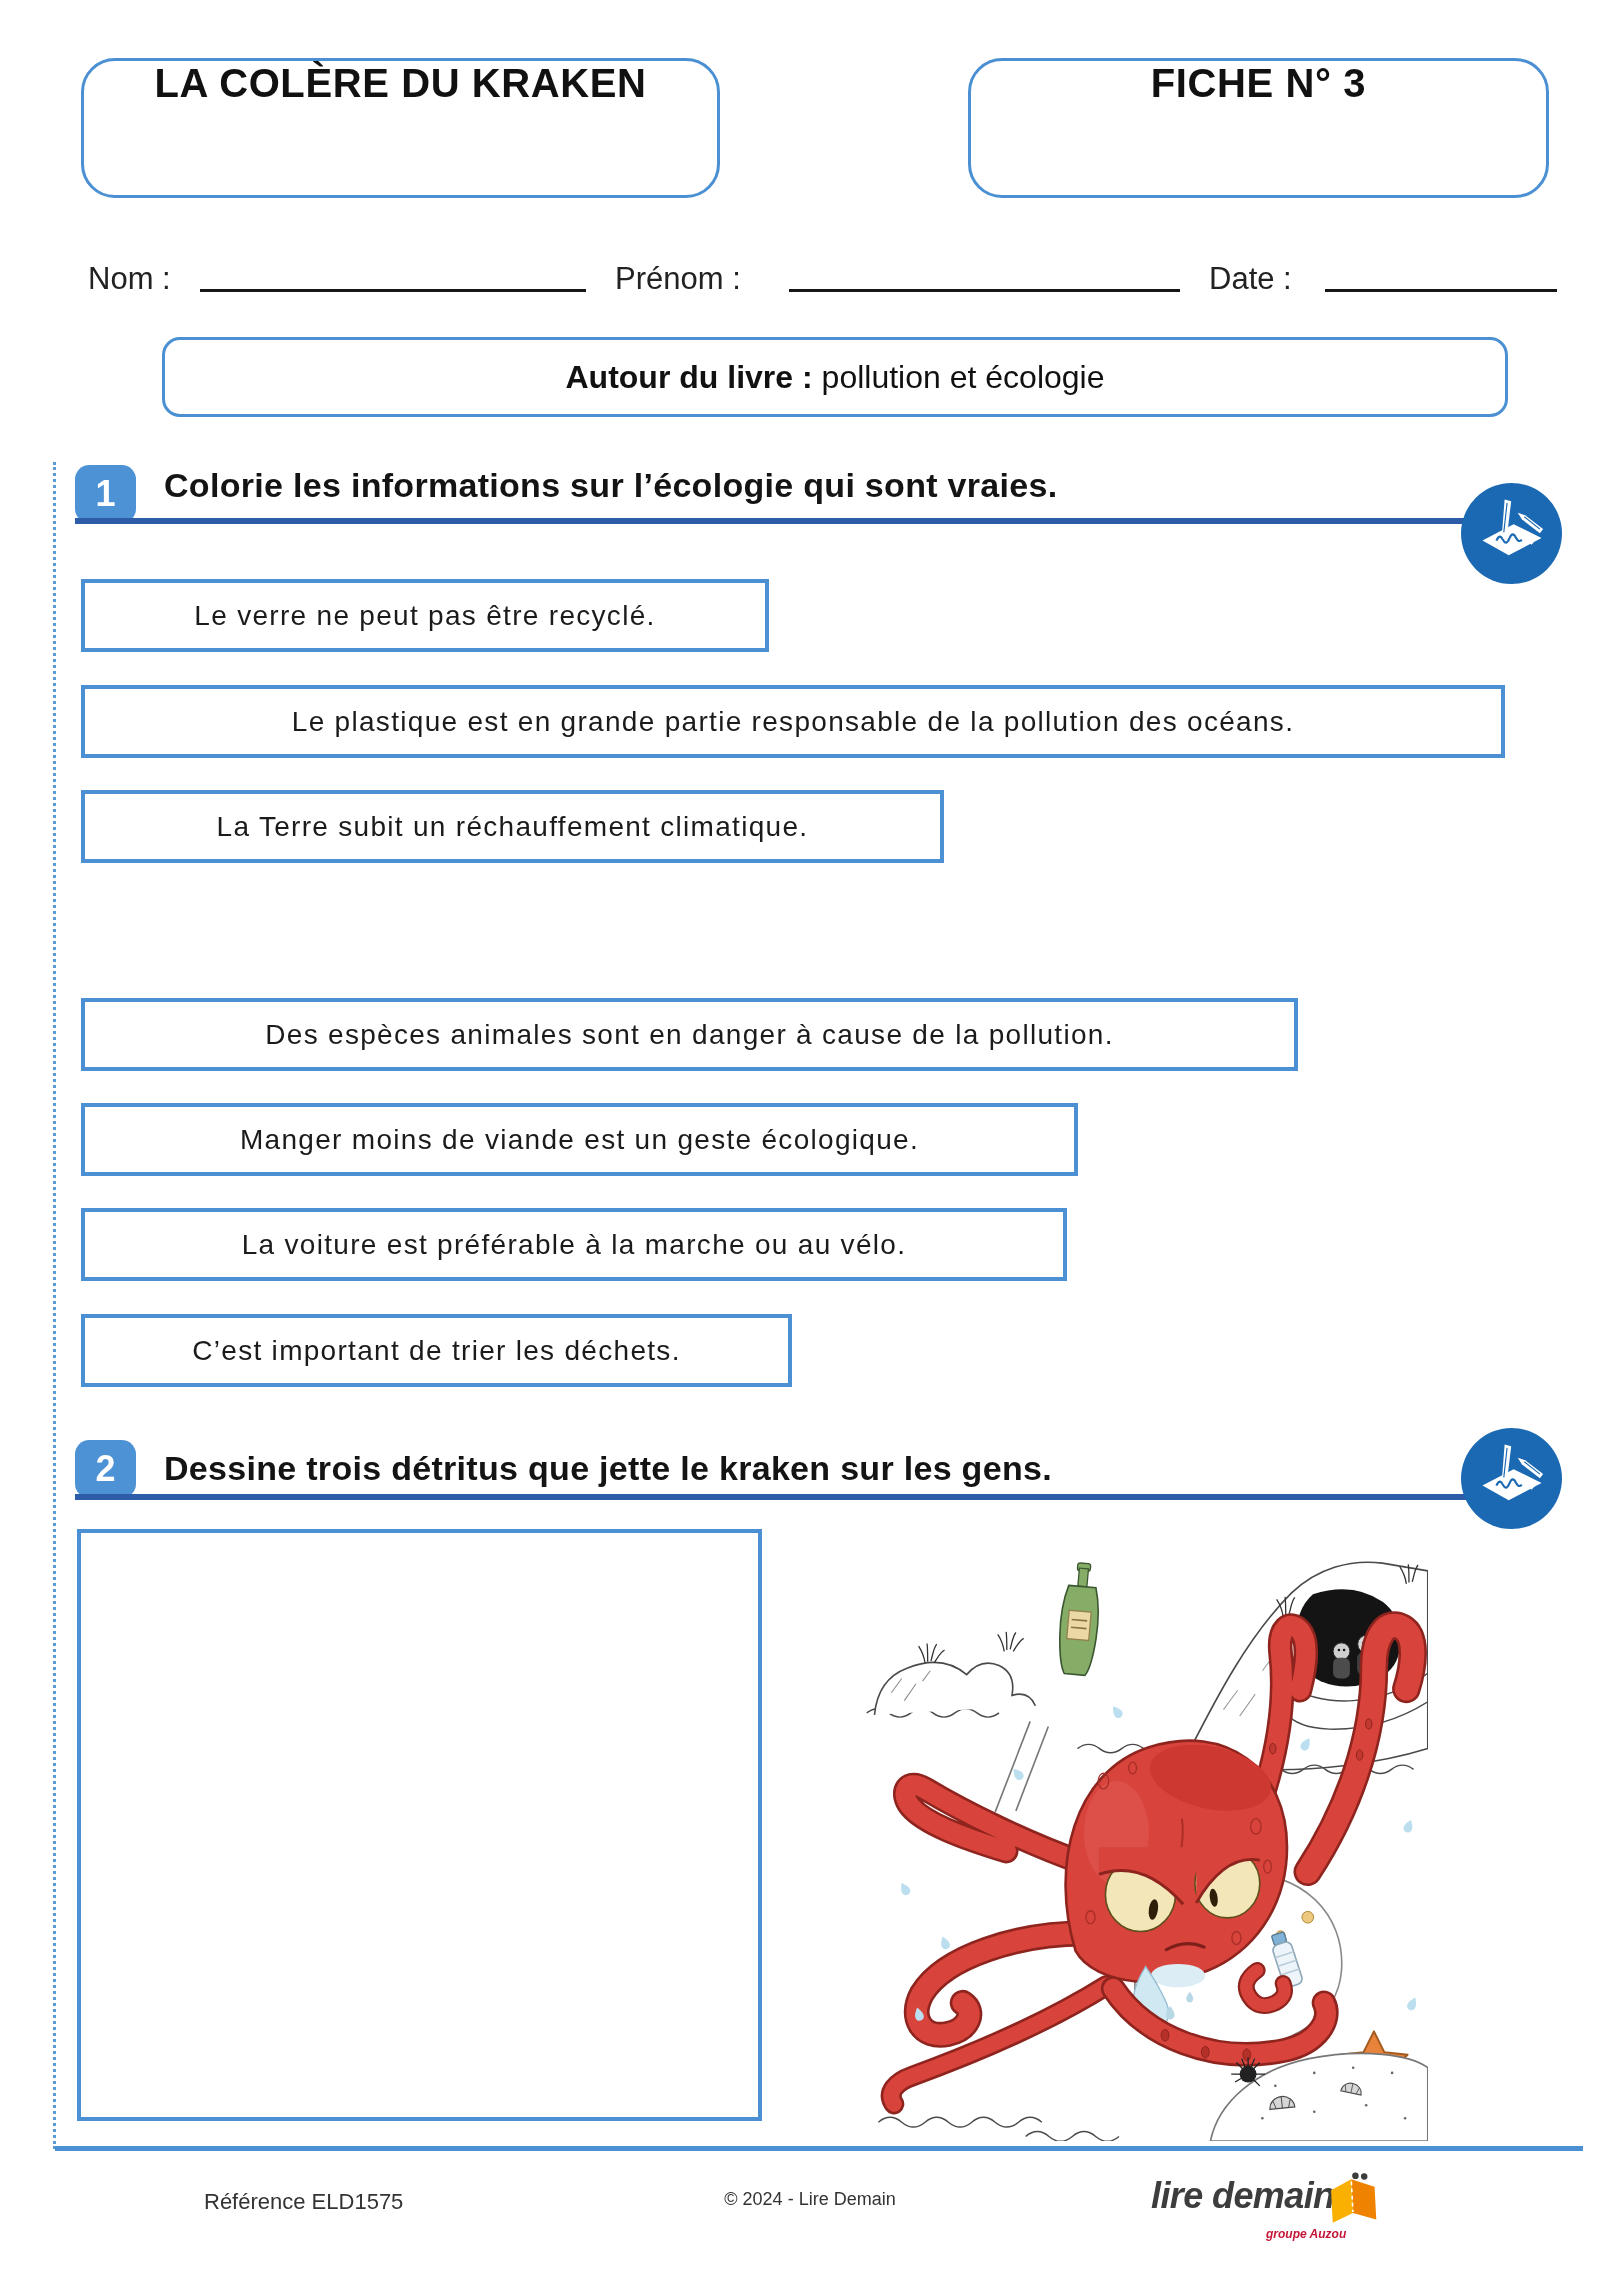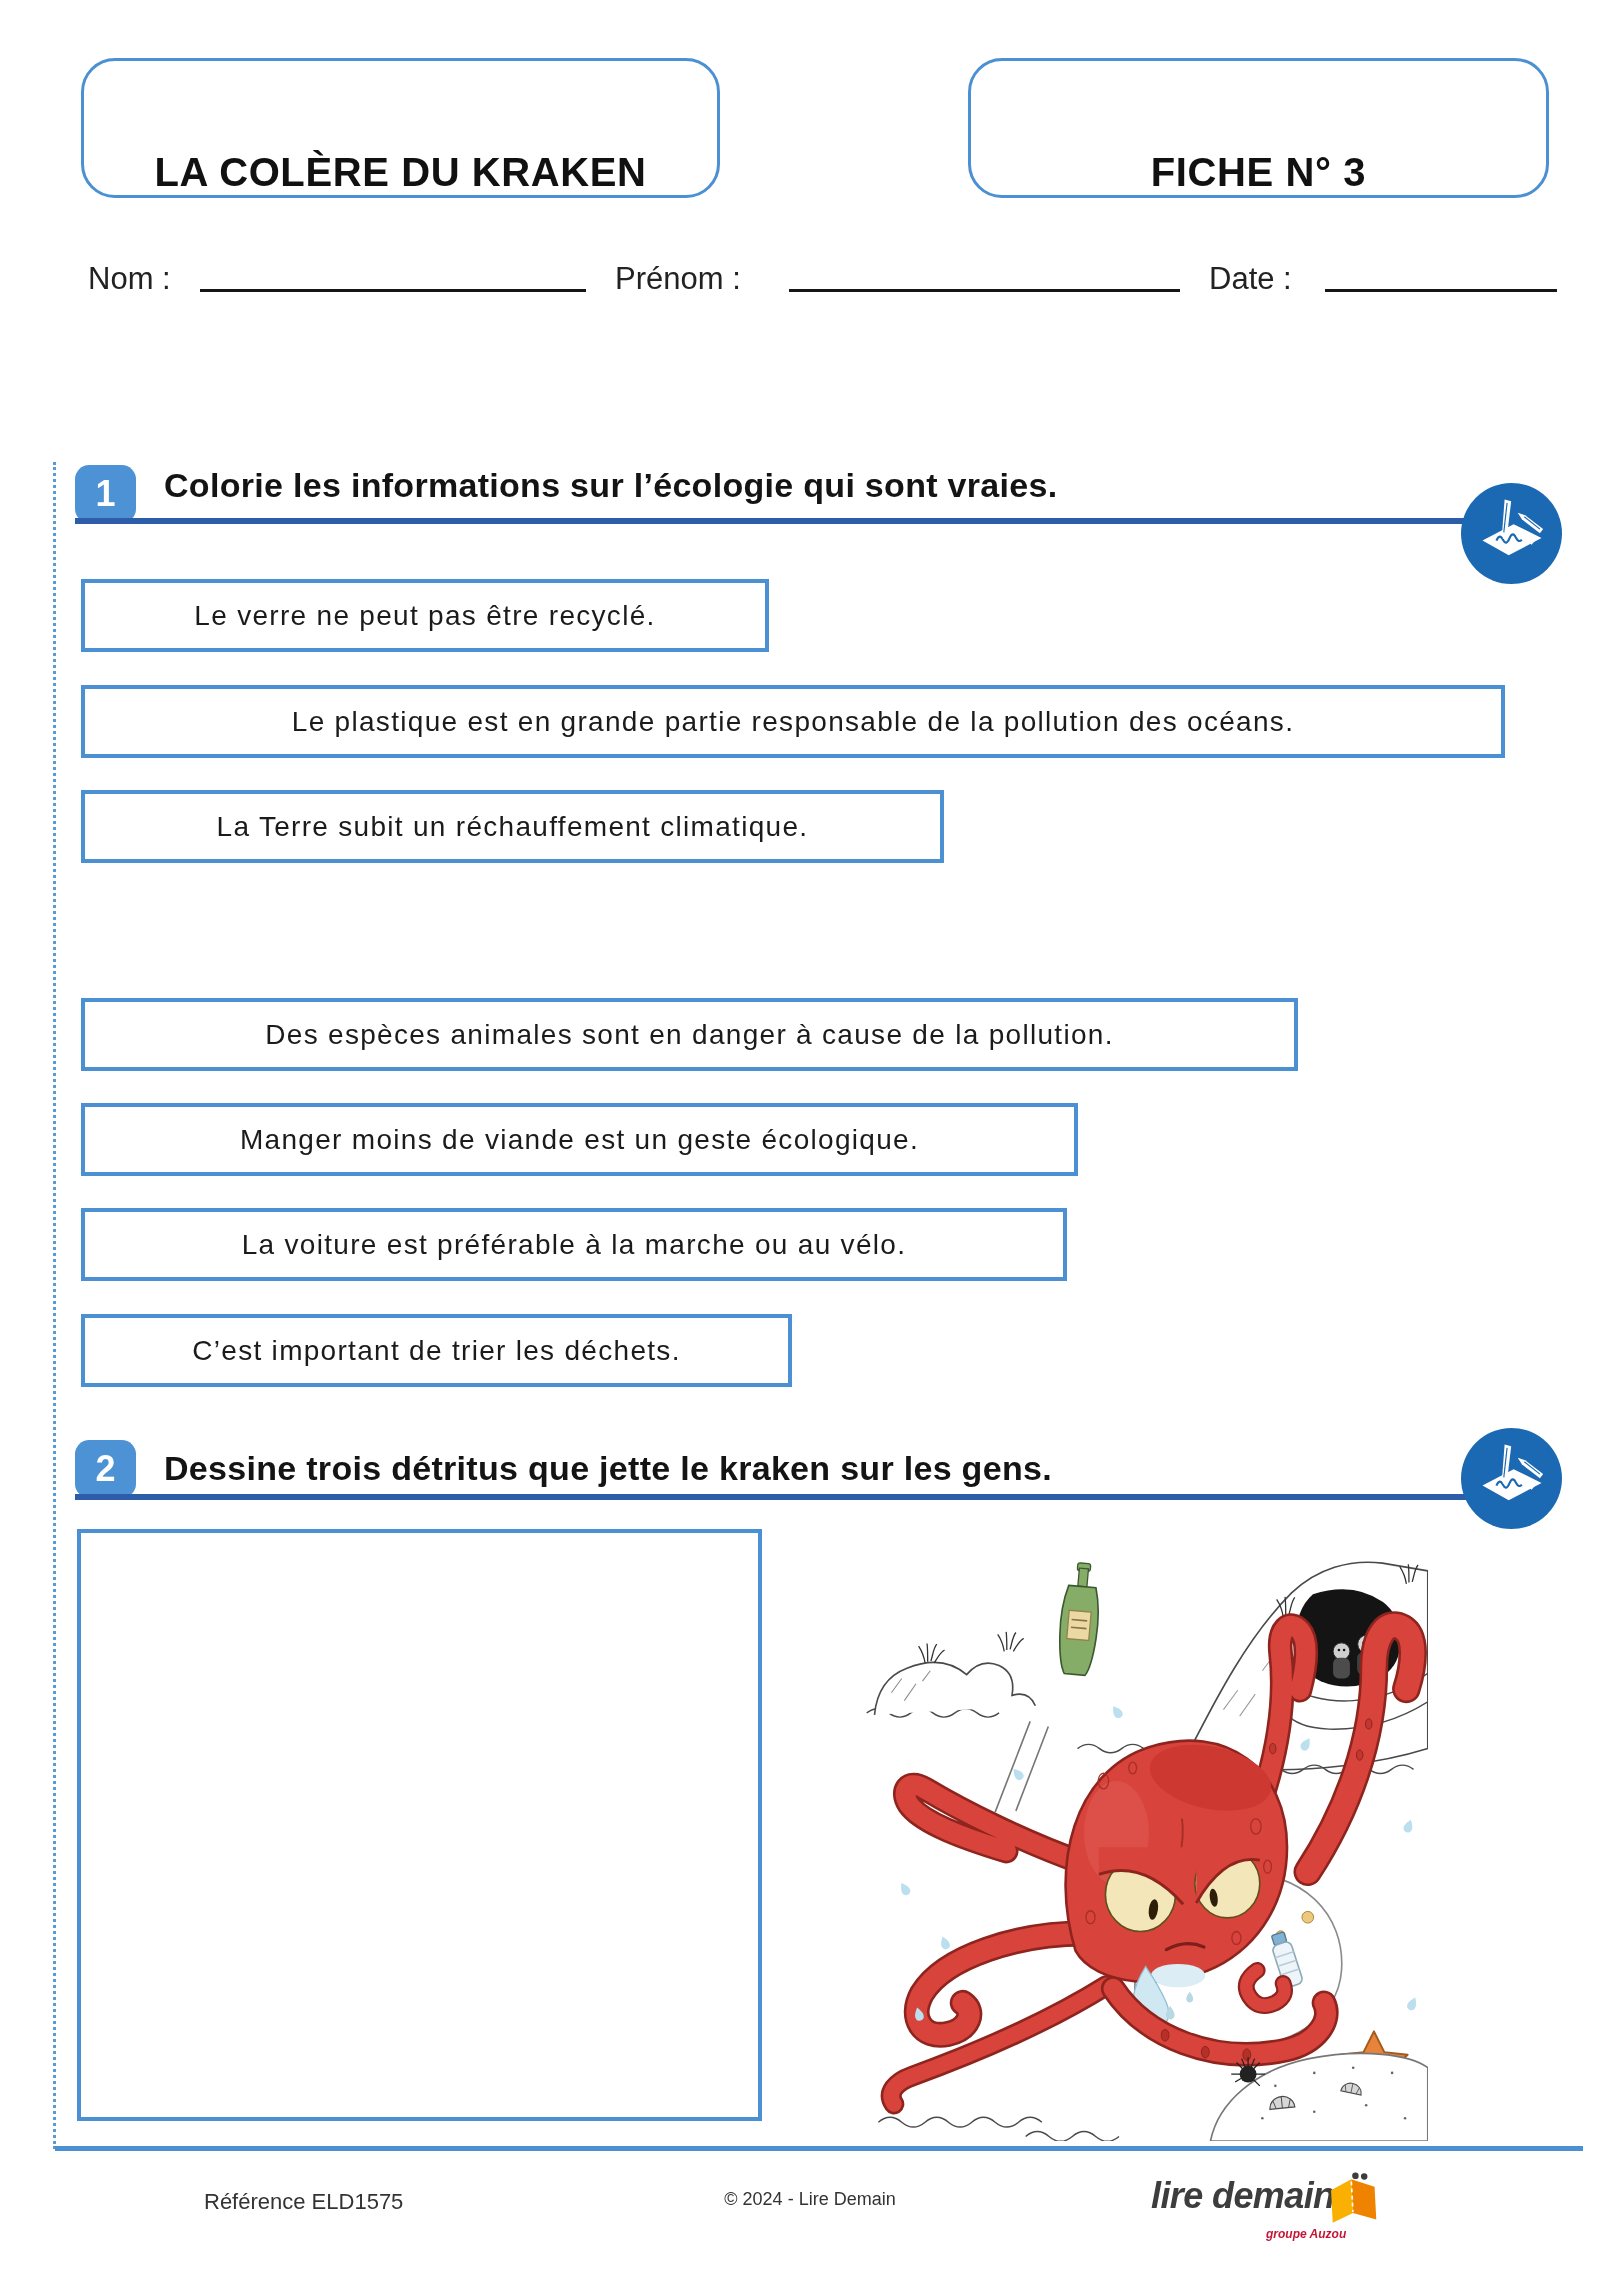--- a/index.html
+++ b/index.html
@@ -6,21 +6,21 @@
   body { background: #fff; font-family: "Liberation Sans", sans-serif; }
   #page {
     position: relative; width: 1620px; height: 2284px;
     background: #fff; overflow: hidden;
     font-family: "Liberation Sans", sans-serif; color: #1b1b1b;
   }
   
   .hdr-box {
     position: absolute; top: 58px; height: 140px;
     border: 3.9px solid #4a90d2; border-radius: 34px; background: #fff;
-    display: flex; align-items: flex-end; justify-content: center;
+    display: flex; align-items: flex-start; justify-content: center;
     font-weight: bold; font-size: 40px; letter-spacing: 0.6px; color: #111;
   }
   #hdr-left  { left: 81px;  width: 639px; }
   #hdr-right { left: 968px; width: 581px; }
 
   
   .id-label { position: absolute; top: 261px; font-size: 31px; color: #222; }
   #lbl-nom    { left: 88px; }
   #lbl-prenom { left: 615px; }
   #lbl-date   { left: 1209px; }
@@ -122,20 +122,24 @@
     <span>FICHE N° 3</span>
   </div>
 
   <span class="id-label" id="lbl-nom">Nom :</span>
   <div class="wline" id="line-nom"></div>
   <span class="id-label" id="lbl-prenom">Prénom :</span>
   <div class="wline" id="line-prenom"></div>
   <span class="id-label" id="lbl-date">Date :</span>
   <div class="wline" id="line-date"></div>
 
+  <div id="theme-box">
+    <span class="b">Autour du livre :</span>
+    <span>pollution et écologie</span>
+  </div>
 
   <div id="left-dotted"></div>
 
   <div class="ex-badge" id="badge1">
     <span>1</span>
   </div>
   <div class="ex-title" id="title1">Colorie les informations sur l’écologie qui sont vraies.</div>
   <div class="ex-line" id="exline1"></div>
   <div class="ex-icon" id="icon1">
     <svg viewBox="0 0 100 100">

